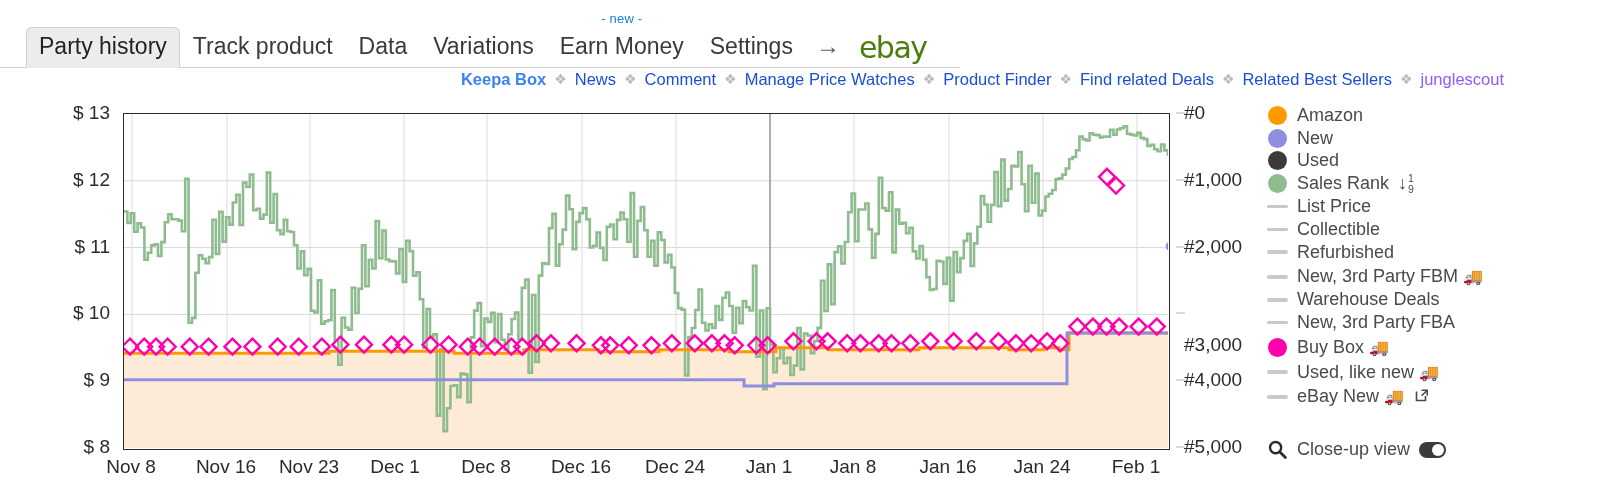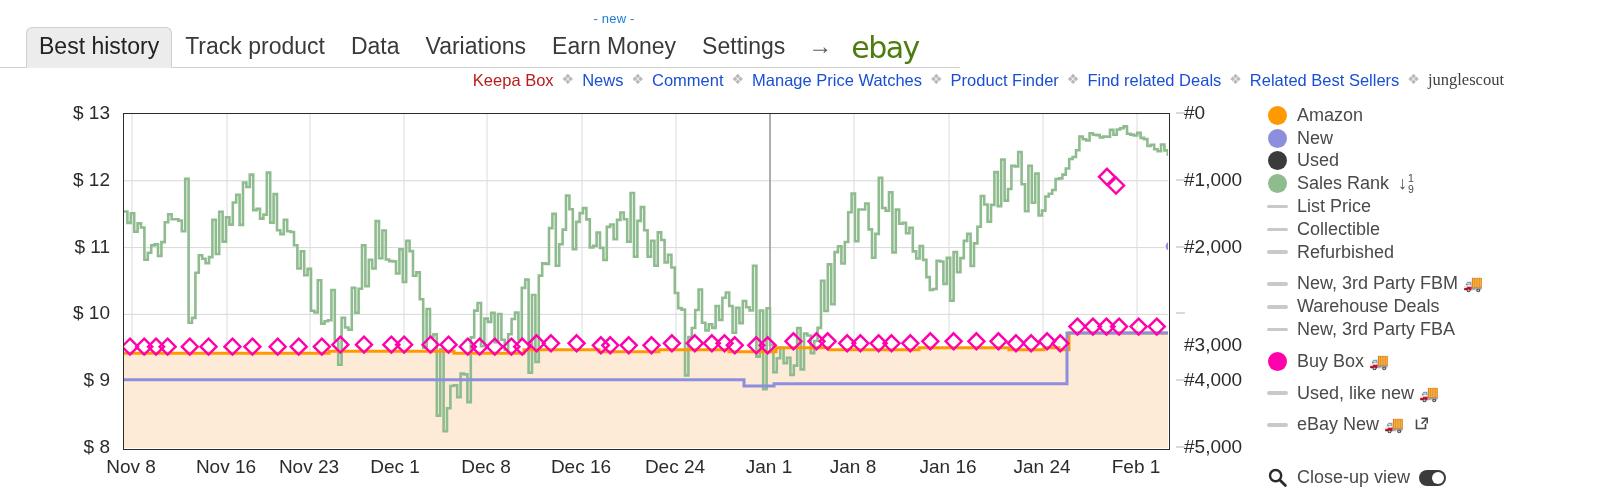--- a/index.html
+++ b/index.html
@@ -45,23 +45,23 @@
     font-family:"DejaVu Sans",sans-serif;padding-bottom:2px;
   }
   .tabbar-fill{flex:1;height:100%;border-bottom:1px solid #cfcfcf;}
 
   
   .subnav{
     position:absolute;right:96px;top:70px;
     display:flex;align-items:center;gap:0px;
     font-size:16.5px;
   }
-  .subnav .label{color:#b91c1c;}
+  .subnav .label{color:#3b82f6;font-weight:bold;}
   .subnav a{color:#1a4fd4;text-decoration:none;}
-  .subnav a.muted{color:#404040;font-family:Liberation Serif, serif;}
+  .subnav a.muted{color:#8b5cf6;}
   .subnav .sep{
     color:#b9b9b9;font-size:14px;padding:0 8px;
     transform:translateY(-1px);
   }
 
   
   .chart-wrap{position:absolute;left:0;top:100px;width:1351px;height:404px;}
   .plot{
     position:absolute;left:123px;top:13px;width:1047px;height:337px;
     background:#ffffff;
@@ -92,21 +92,21 @@
   }
 
   
   .legend{
     position:absolute;left:1262px;top:104px;width:338px;height:400px;
     font-size:18px;color:#4a4a4a;
   }
   .lg-row{
     display:flex;align-items:center;height:22.8px;white-space:nowrap;
   }
-  .lg-row.gap{margin-top:9px;}
+  .lg-row.gap{margin-top:2px;}
   .lg-mark{width:30px;display:flex;align-items:center;justify-content:center;flex:0 0 30px;}
   .dot{width:19px;height:19px;border-radius:50%;display:block;}
   .bar{width:21px;height:3.5px;background:#c9c9c9;display:block;border-radius:2px;}
   .lg-label{margin-left:5px;}
   .truck{font-size:16px;margin-left:5px;}
   .rank-arrow{
     margin-left:9px;display:inline-flex;align-items:center;
     font-size:18px;color:#4a4a4a;
   }
   .frac{
@@ -126,21 +126,21 @@
 </style>
 </head>
 <body>
 
 <div class="app">
 
   <div class="tabbar">
     <div class="tab-spacer"></div>
 
     <div class="tab active">
-      <span>Best history</span>
+      <span>Party history</span>
     </div>
     <div class="tab">
       <span>Track product</span>
     </div>
     <div class="tab">
       <span>Data</span>
     </div>
     <div class="tab">
       <span>Variations</span>
     </div>

